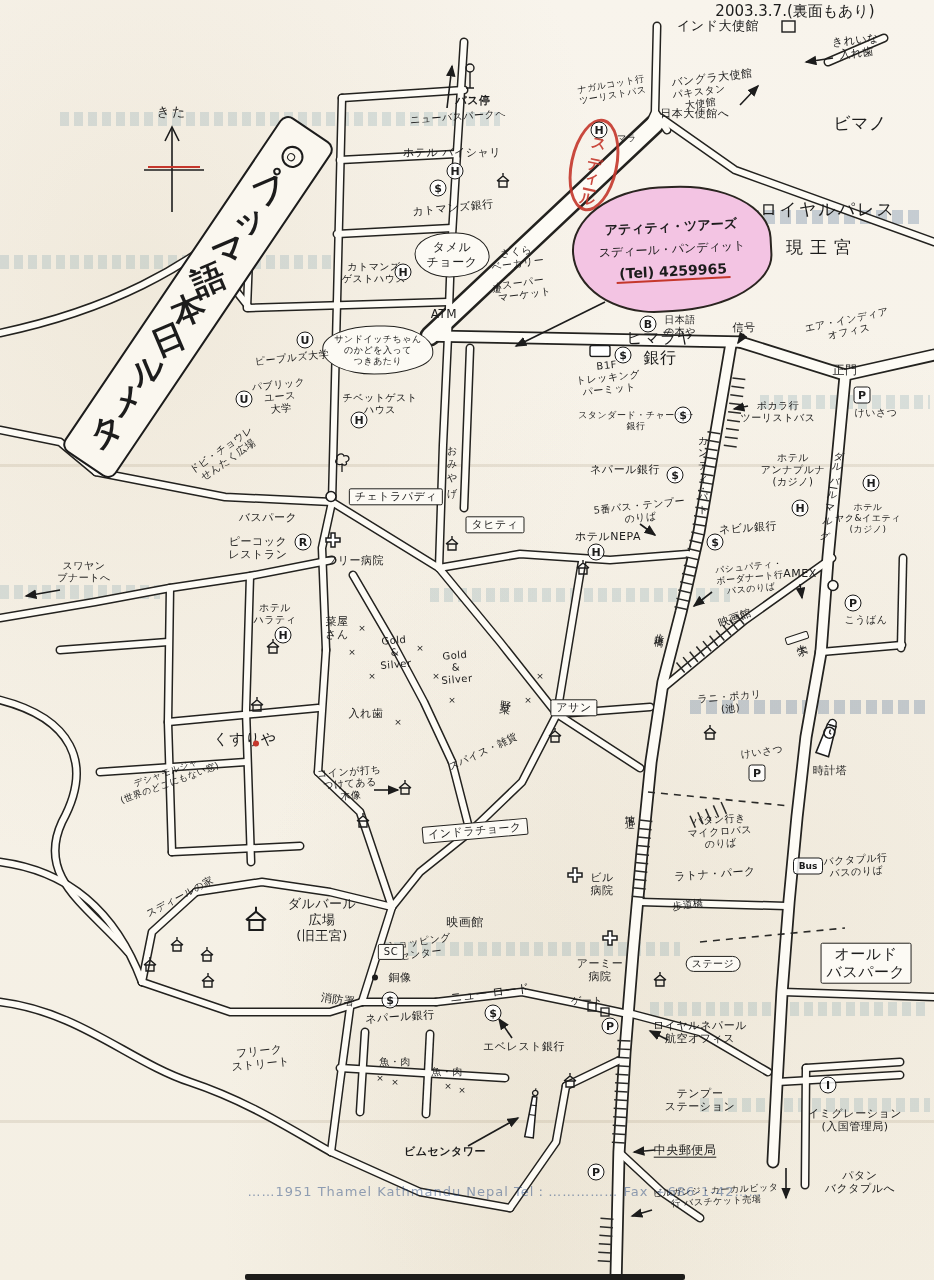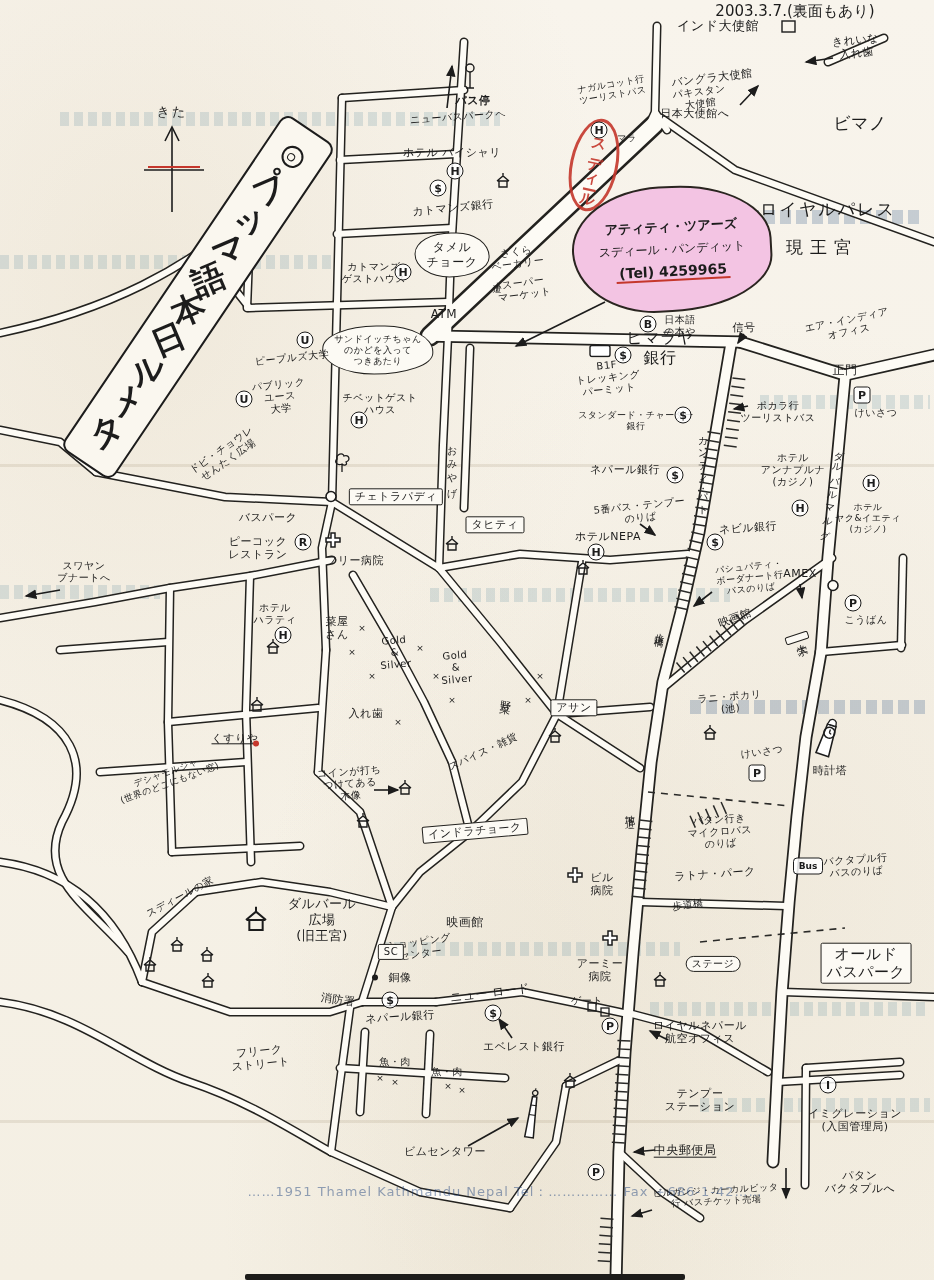--- a/index.html
+++ b/index.html
@@ -302,21 +302,21 @@
       <div class="lbl boxed vert" style="left: 797px; top: 638px; font-size: 11px; transform: translate(-50%, -50%) rotate(-18deg);">大学</div>
       <div class="lbl" style="left: 866px; top: 620px; font-size: 10px; transform: translate(-50%, -50%) rotate(0deg);">こうばん</div>
       <div class="lbl" style="left: 84px; top: 572px; font-size: 10px; transform: translate(-50%, -50%) rotate(0deg);">スワヤン<br>ブナートへ</div>
       <div class="lbl" style="left: 275px; top: 614px; font-size: 10px; transform: translate(-50%, -50%) rotate(0deg);">ホテル<br>ハラティ</div>
       <div class="lbl" style="left: 337px; top: 628px; font-size: 11px; transform: translate(-50%, -50%) rotate(0deg);">菜屋<br>さん</div>
       <div class="lbl" style="left: 395px; top: 653px; font-size: 10px; transform: translate(-50%, -50%) rotate(-5deg);">Gold<br>&amp;<br>Silver</div>
       <div class="lbl" style="left: 456px; top: 668px; font-size: 10px; transform: translate(-50%, -50%) rotate(-5deg);">Gold<br>&amp;<br>Silver</div>
       <div class="lbl vert" style="left: 506px; top: 694px; font-size: 11px; transform: translate(-50%, -50%) rotate(8deg);">野菜</div>
       <div class="lbl boxed" style="left: 574px; top: 708px; font-size: 11px; transform: translate(-50%, -50%) rotate(0deg);">アサン</div>
       <div class="lbl" style="left: 366px; top: 714px; font-size: 11px; transform: translate(-50%, -50%) rotate(0deg);">入れ歯</div>
-      <div class="lbl" style="left: 235px; top: 739px; font-size: 11px; transform: translate(-50%, -50%) rotate(0deg); text-decoration: underline;">くすりや</div>
+      <div class="lbl" style="left: 245px; top: 739px; font-size: 15px; transform: translate(-50%, -50%) rotate(0deg);">くすりや</div>
       <div class="lbl" style="left: 168px; top: 778px; font-size: 9px; transform: translate(-50%, -50%) rotate(-20deg);">デシャモルジャ<br>(世界のどこにもない窓)</div>
       <div class="lbl" style="left: 350px; top: 784px; font-size: 10px; transform: translate(-50%, -50%) rotate(-4deg);">コインが打ち<br>つけてある<br>木像</div>
       <div class="lbl" style="left: 483px; top: 752px; font-size: 10px; transform: translate(-50%, -50%) rotate(-25deg);">スパイス・雑貨</div>
       <div class="lbl boxed" style="left: 475px; top: 831px; font-size: 11px; transform: translate(-50%, -50%) rotate(-5deg);">インドラチョーク</div>
       <div class="lbl vert" style="left: 630px; top: 810px; font-size: 10px; transform: translate(-50%, -50%) rotate(0deg);">地下道</div>
       <div class="lbl" style="left: 730px; top: 703px; font-size: 10px; transform: translate(-50%, -50%) rotate(-5deg);">ラニ・ポカリ<br>(池)</div>
       <div class="lbl" style="left: 762px; top: 752px; font-size: 10px; transform: translate(-50%, -50%) rotate(-8deg);">けいさつ</div>
       <div class="lbl" style="left: 830px; top: 771px; font-size: 11px; transform: translate(-50%, -50%) rotate(0deg);">時計塔</div>
       <div class="lbl" style="left: 720px; top: 832px; font-size: 10px; transform: translate(-50%, -50%) rotate(-4deg);">パタン行き<br>マイクロバス<br>のりば</div>
       <div class="lbl" style="left: 856px; top: 866px; font-size: 10px; transform: translate(-50%, -50%) rotate(-4deg);">バクタプル行<br>バスのりば</div>
@@ -326,21 +326,21 @@
       <div class="lbl" style="left: 600px; top: 970px; font-size: 11px; transform: translate(-50%, -50%) rotate(0deg);">アーミー<br>病院</div>
       <div class="lbl boxed" style="left: 713px; top: 964px; font-size: 10px; transform: translate(-50%, -50%) rotate(0deg); border-radius: 8px;">ステージ</div>
       <div class="lbl" style="left: 587px; top: 1001px; font-size: 10px; transform: translate(-50%, -50%) rotate(0deg);">ゲート</div>
       <div class="lbl" style="left: 700px; top: 1032px; font-size: 11px; transform: translate(-50%, -50%) rotate(0deg);">ロイヤルネパール<br>航空オフィス</div>
       <div class="lbl boxed" style="left: 866px; top: 963px; font-size: 15px; transform: translate(-50%, -50%) rotate(0deg);">オールド<br>バスパーク</div>
       <div class="lbl" style="left: 700px; top: 1100px; font-size: 11px; transform: translate(-50%, -50%) rotate(0deg);">テンプー<br>ステーション</div>
       <div class="lbl und" style="left: 685px; top: 1150px; font-size: 12px; transform: translate(-50%, -50%) rotate(0deg);">中央郵便局</div>
       <div class="lbl" style="left: 855px; top: 1120px; font-size: 11px; transform: translate(-50%, -50%) rotate(0deg);">イミグレーション<br>(入国管理局)</div>
       <div class="lbl" style="left: 860px; top: 1182px; font-size: 11px; transform: translate(-50%, -50%) rotate(0deg);">パタン<br>バクタプルへ</div>
       <div class="lbl" style="left: 716px; top: 1196px; font-size: 9px; transform: translate(-50%, -50%) rotate(-3deg);">ビルガンジ・カーカルビッタ<br>行 バスチケット売場</div>
-      <div class="lbl" style="left: 445px; top: 1152px; font-size: 11px; transform: translate(-50%, -50%) rotate(0deg);">ビムセンタワー</div>
+      <div class="lbl" style="left: 445px; top: 1152px; font-size: 11px; transform: translate(-50%, -50%) rotate(0deg); font-weight: bold;">ビムセンタワー</div>
       <div class="lbl" style="left: 395px; top: 1062px; font-size: 10px; transform: translate(-50%, -50%) rotate(0deg);">魚・肉</div>
       <div class="lbl" style="left: 447px; top: 1072px; font-size: 10px; transform: translate(-50%, -50%) rotate(0deg);">魚・肉</div>
       <div class="lbl" style="left: 524px; top: 1047px; font-size: 11px; transform: translate(-50%, -50%) rotate(0deg);">エベレスト銀行</div>
       <div class="lbl" style="left: 490px; top: 993px; font-size: 12px; transform: translate(-50%, -50%) rotate(-7deg);">ニュー ロード</div>
       <div class="lbl" style="left: 400px; top: 978px; font-size: 11px; transform: translate(-50%, -50%) rotate(0deg);">銅像</div>
       <div class="lbl" style="left: 400px; top: 1017px; font-size: 11px; transform: translate(-50%, -50%) rotate(-4deg);">ネパール銀行</div>
       <div class="lbl" style="left: 420px; top: 948px; font-size: 10px; transform: translate(-50%, -50%) rotate(-8deg);">ショッピング<br>センター</div>
       <div class="lbl boxed" style="left: 391px; top: 952px; font-size: 10px; transform: translate(-50%, -50%) rotate(0deg);">SC</div>
       <div class="lbl" style="left: 465px; top: 922px; font-size: 12px; transform: translate(-50%, -50%) rotate(0deg);">映画館</div>
       <div class="lbl" style="left: 338px; top: 1000px; font-size: 11px; transform: translate(-50%, -50%) rotate(8deg);">消防署</div>

